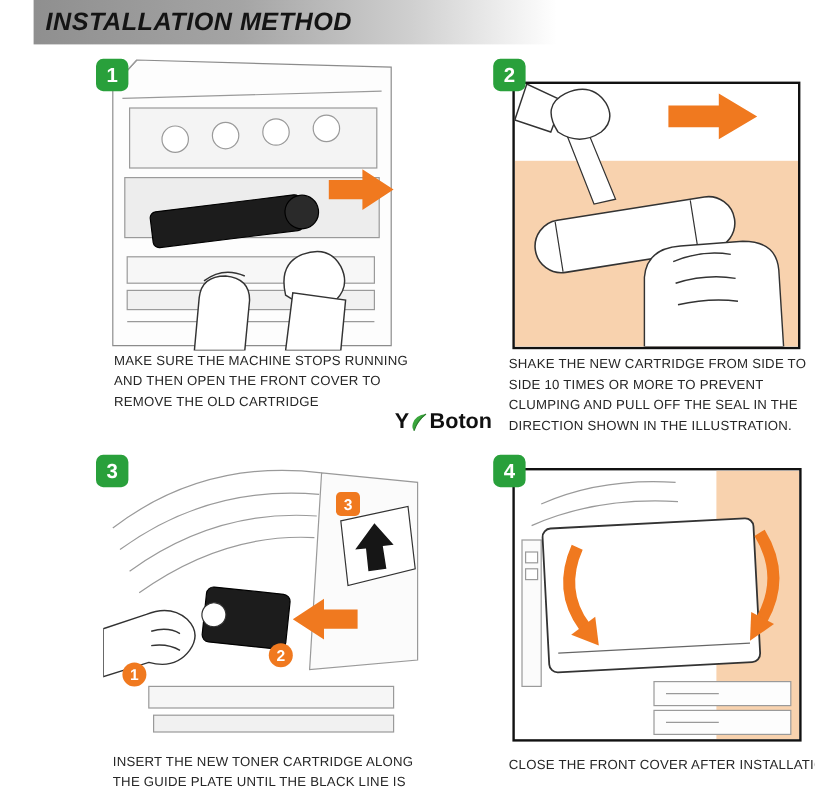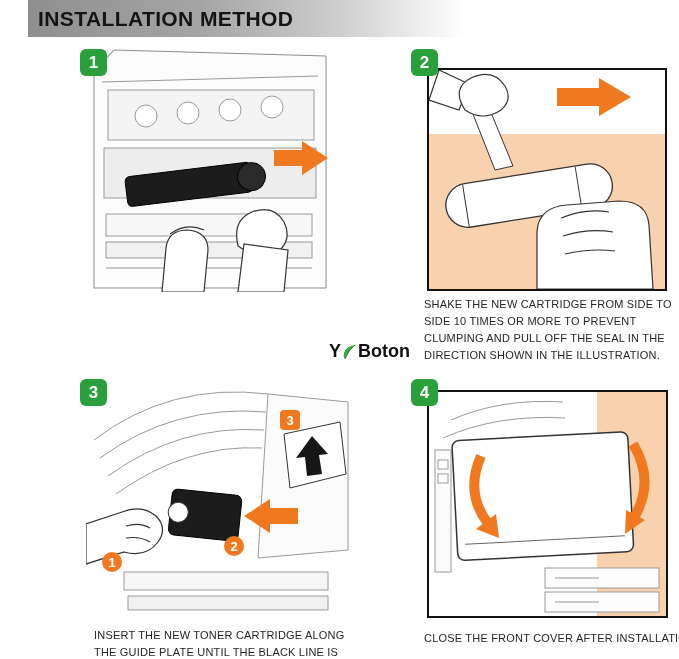--- a/index.html
+++ b/index.html
@@ -4,21 +4,21 @@
 <style>
   * { margin:0; padding:0; box-sizing:border-box; }
   html,body { background:#ffffff; }
   .page {
     position:relative; width:679px; height:659px; background:#ffffff;
     font-family:"Liberation Sans", sans-serif; overflow:hidden;
   }
   .header {
     position:absolute; left:28px; top:0; width:436px; height:37px;
     background:linear-gradient(90deg,#8f8f8f 0%,#a5a5a5 40%,#cfcfcf 72%,#ffffff 100%);
-    display:flex; align-items:center;
+    display:flex; align-items:center;font-style:italic;
   }
   .header-title {
     font-size:21px; font-weight:700; color:#141414; padding-left:10px; letter-spacing:0.4px;
   }
   .badge {
     position:absolute; width:27px; height:27px; background:#29a03b; border-radius:6px;
     color:#ffffff; font-weight:700; font-size:17px;
     display:flex; align-items:center; justify-content:center; z-index:3;
   }
   .illus { position:absolute; z-index:1; }
@@ -72,20 +72,21 @@
       <polygon points="186,104 214,104 214,95 240,112 214,129 214,120 186,120" fill="#f0791f"></polygon>
       <g fill="#ffffff" stroke="#333333" stroke-width="1.2">
         <path d="M150 200 q-6 -26 14 -34 q22 -8 32 10 q8 16 -4 28 q-16 14 -42 -4 z"></path>
         <path d="M150 246 l6 -48 44 6 -4 42 z"></path>
         <path d="M74 246 l4 -44 q2 -18 22 -18 q20 2 20 20 l-4 42 z"></path>
         <path d="M82 188 q16 -12 34 -4" fill="none"></path>
       </g>
     </svg>
   </div>
 
+  <div class="caption" style="left:95px; top:293px; width:248px;">MAKE SURE THE MACHINE STOPS RUNNING AND THEN OPEN THE FRONT COVER TO REMOVE THE OLD CARTRIDGE</div>
 
   <div class="badge" style="left:411px; top:49px;">2</div>
 
   <div class="box" style="left:427px; top:68px; width:240px; height:223px;">
     <svg viewBox="0 0 236 219" width="236" height="219">
       <rect x="0" y="64" width="236" height="155" fill="#f8d2ae"></rect>
       <g fill="#ffffff" stroke="#333333">
         <path d="M66 100 L40 34 L56 28 L84 96 Z"></path>
       </g>
       <g transform="rotate(-9 110 124)">

